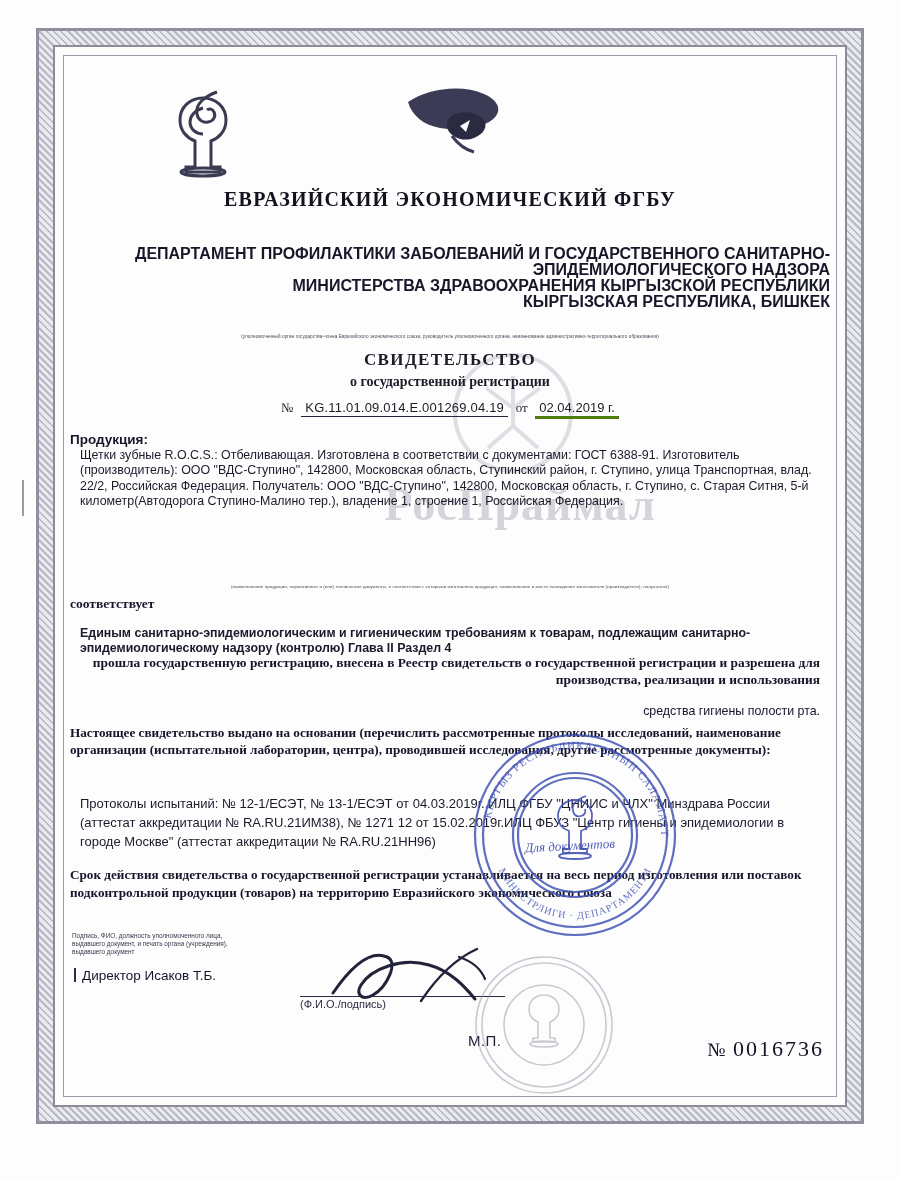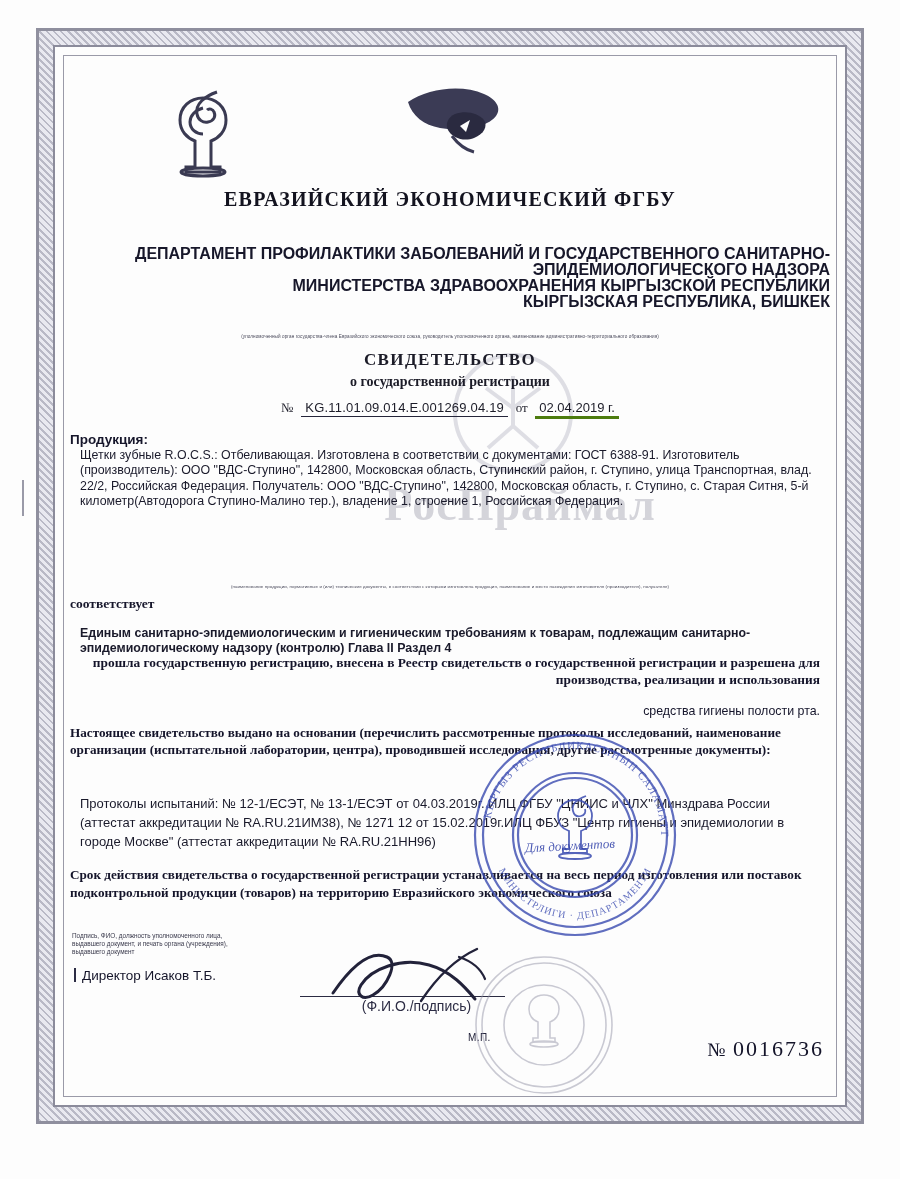--- a/index.html
+++ b/index.html
@@ -237,30 +237,29 @@
     vertical-align: -2px;
   }
   .sig-line {
     position: absolute;
     left: 230px; top: 948px;
     width: 205px;
     border-bottom: 1px solid #2b2b42;
   }
   .sig-caption {
     position: absolute;
-    left: 244px; top: 950px;
+    left: 230px; top: 950px;
     width: 205px;
-    text-align: center;
-    font-size: 14px;
+    font-size: 11px;
     color: #2c2c44;
   }
   .mp {
     position: absolute;
     left: 398px; top: 984px;
-    font-size: 10px;
+    font-size: 15px;
     color: #22223a;
     letter-spacing: 0.4px;
   }
 
   .serial {
     position: absolute;
     right: 6px; top: 988px;
     font-family: "Liberation Serif", serif;
     font-size: 22px;
     letter-spacing: 2px;

